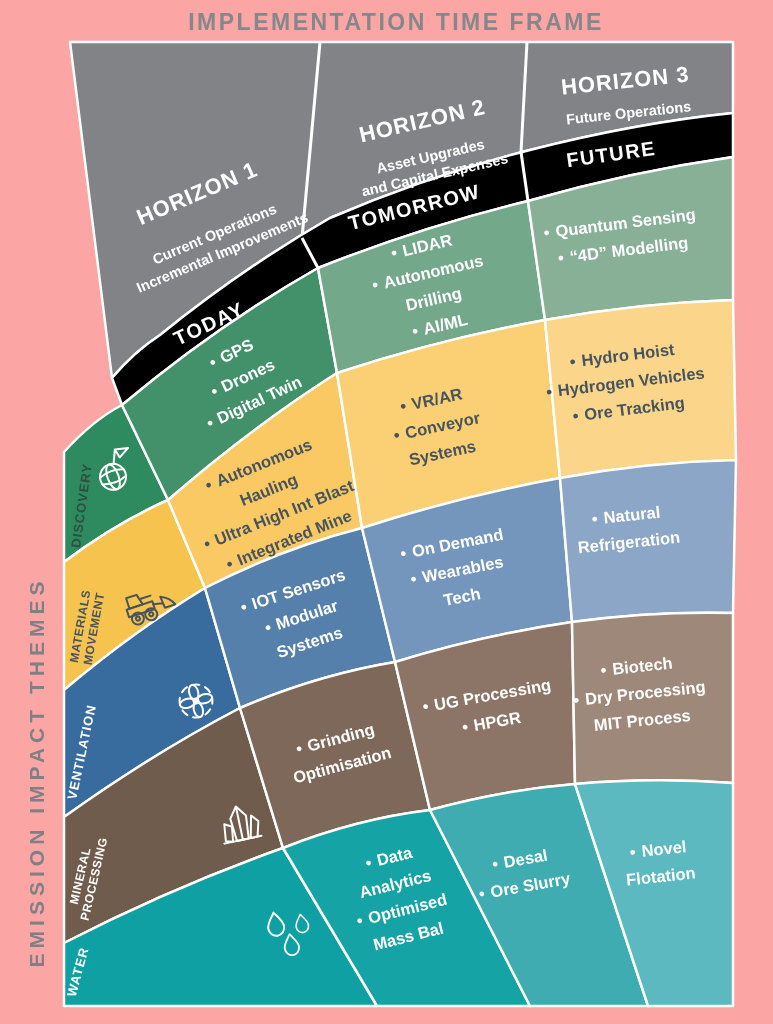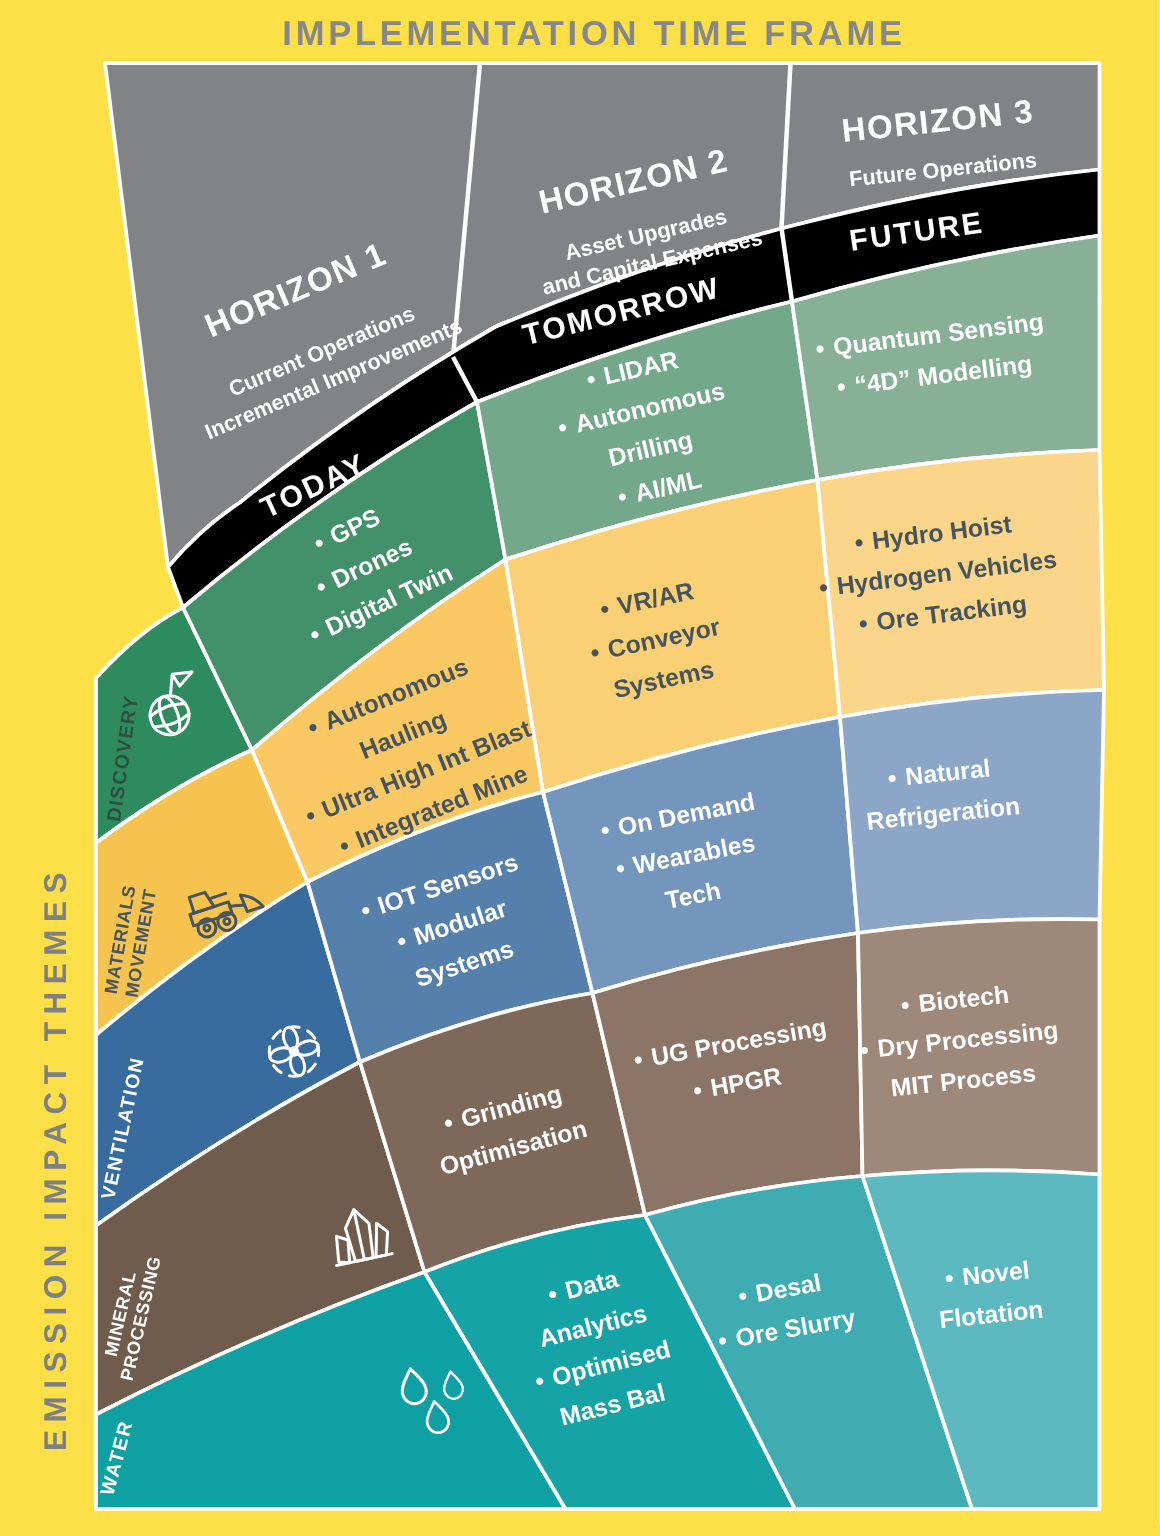--- a/index.html
+++ b/index.html
@@ -1,16 +1,16 @@
 <!DOCTYPE html>
 <html><head>
 <meta charset="utf-8">
 <style>
   html,body{margin:0;padding:0;background:#fff;}
-  .stage{width:773px;height:1024px;position:relative;background:#fde047;overflow:hidden;}
+  .stage{width:773px;height:1024px;position:relative;background:#fca5a5;overflow:hidden;}
   svg text{font-family:"Liberation Sans",sans-serif;font-weight:bold;}
   .title{font-size:23px;letter-spacing:2.5px;fill:#85878A;}
   .axis{font-size:21px;letter-spacing:5px;fill:#7E8083;}
   .hz{font-size:22px;letter-spacing:1px;fill:#fff;}
   .hsub{font-size:14.5px;fill:#fff;}
   .band{font-size:20px;letter-spacing:1.5px;fill:#fff;}
   .tab{font-size:13px;letter-spacing:1px;}
   .tab2{font-size:12px;letter-spacing:.5px;}
   .ct{font-size:16.5px;fill:#fff;}
   .ctd{font-size:16.5px;fill:#47545D;}

